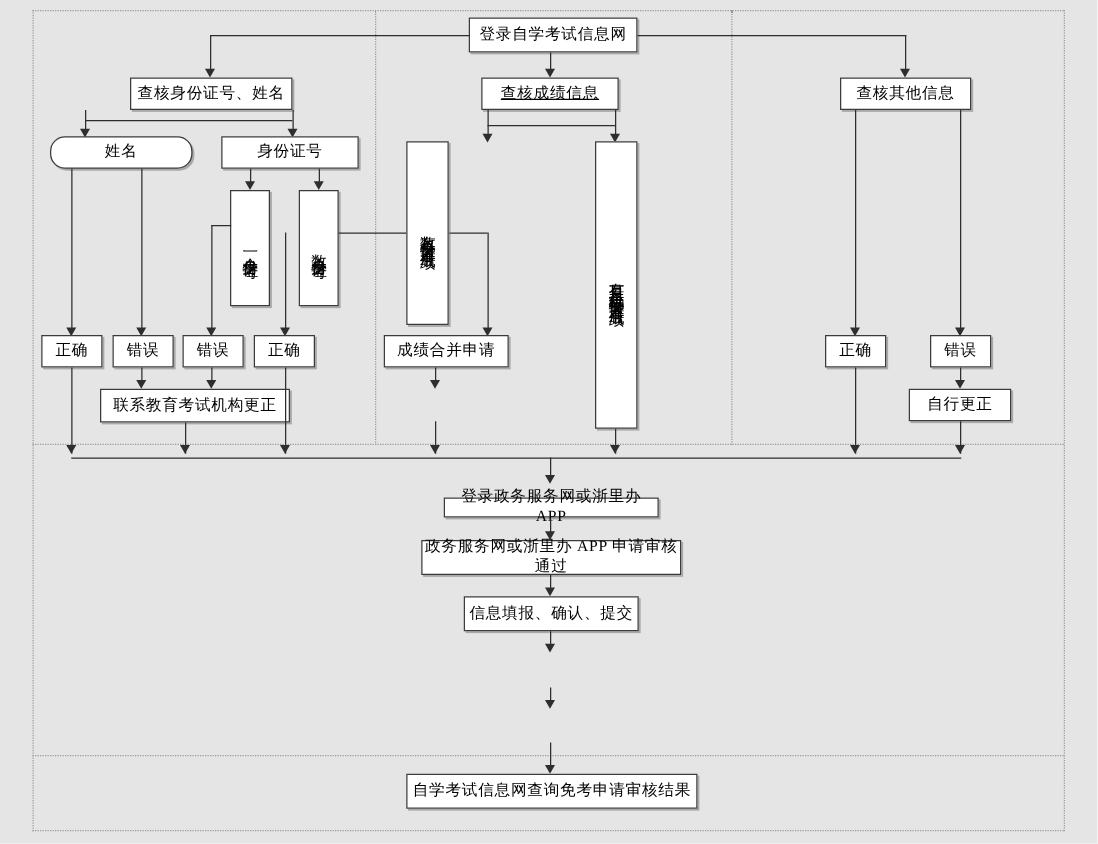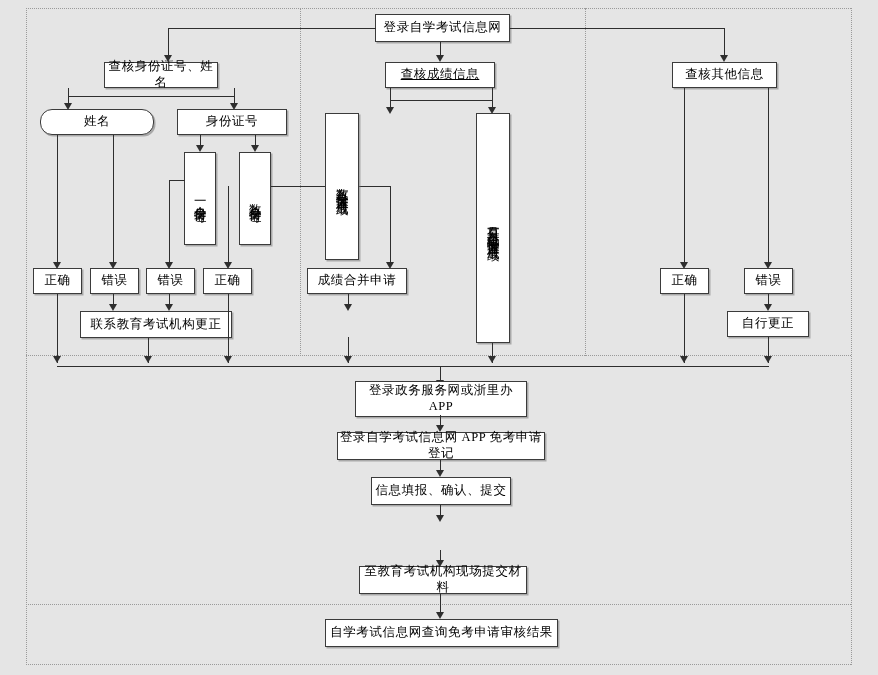--- a/index.html
+++ b/index.html
@@ -47,21 +47,21 @@
 
   <div class="line h" style="left:168px; top:28px; width:208px;"></div>
   <div class="line h" style="left:510px; top:28px; width:215px;"></div>
   <div class="line v" style="left:168px; top:28px; height:29px;"></div>
   <div class="arrow" style="left:164px; top:55px;"></div>
   <div class="line v" style="left:440px; top:42px; height:15px;"></div>
   <div class="arrow" style="left:436px; top:55px;"></div>
   <div class="line v" style="left:724px; top:28px; height:29px;"></div>
   <div class="arrow" style="left:720px; top:55px;"></div>
 
-  <div class="node" style="left:104px; top:62px; width:114px; height:26px;">查核身份证号、姓名</div>
+  <div class="node" style="left:104px; top:62px; width:130px; height:26px;">查核身份证号、姓名</div>
 
   <div class="line h" style="left:68px;  top:96px; width:166px;"></div>
   <div class="line v" style="left:68px;  top:88px; height:19px;"></div>
   <div class="arrow" style="left:64px;  top:103px;"></div>
   <div class="line v" style="left:234px; top:88px; height:19px;"></div>
   <div class="arrow" style="left:230px; top:103px;"></div>
 
   <div class="node" style="left:40px; top:109px; width:114px; height:26px;border-radius:12px;">姓名</div>
   <div class="node" style="left:177px; top:109px; width:110px; height:26px;">身份证号</div>
 
@@ -145,34 +145,33 @@
   <div class="arrow" style="left:488px; top:356px;"></div>
   <div class="line v" style="left:684px; top:294px; height:69px;"></div>
   <div class="arrow" style="left:680px; top:356px;"></div>
   <div class="line v" style="left:768px; top:337px; height:26px;"></div>
   <div class="arrow" style="left:764px; top:356px;"></div>
 
   <div class="line h" style="left:57px; top:366px; width:712px;"></div>
   <div class="line v" style="left:440px; top:366px; height:17px;"></div>
   <div class="arrow" style="left:436px; top:380px;"></div>
 
-  <div class="node" style="left:355px; top:381px; width:172px; height:36px;">登录政务服务网或浙里办 APP</div>
+  <div class="node" style="left:355px; top:398px; width:172px; height:16px;">登录政务服务网或浙里办 APP</div>
   <div class="line v" style="left:440px; top:415px; height:14px;"></div>
   <div class="arrow" style="left:436px; top:425px;"></div>
 
-  <div class="node" style="left:337px; top:432px; width:208px; height:28px;">登录自学考试信息网 APP 免考申请登记</div>
+  <div class="node" style="left:337px; top:432px; width:208px; height:28px;">政务服务网或浙里办 APP 申请审核通过</div>
   <div class="line v" style="left:440px; top:460px; height:14px;"></div>
   <div class="arrow" style="left:436px; top:470px;"></div>
 
   <div class="node" style="left:371px; top:477px; width:140px; height:28px;">信息填报、确认、提交</div>
   <div class="line v" style="left:440px; top:505px; height:14px;"></div>
   <div class="arrow" style="left:436px; top:515px;"></div>
 
   <div class="line v" style="left:440px; top:550px; height:14px;"></div>
   <div class="arrow" style="left:436px; top:560px;"></div>
 
-  <div class="node" style="left:359px; top:566px; width:168px; height:28px;">至教育考试机构现场提交材料</div>
   <div class="line v" style="left:440px; top:594px; height:22px;"></div>
   <div class="arrow" style="left:436px; top:612px;"></div>
 
   <div class="node" style="left:325px; top:619px; width:233px; height:28px;">自学考试信息网查询免考申请审核结果</div>
 
 </div>
 
 </body></html>

